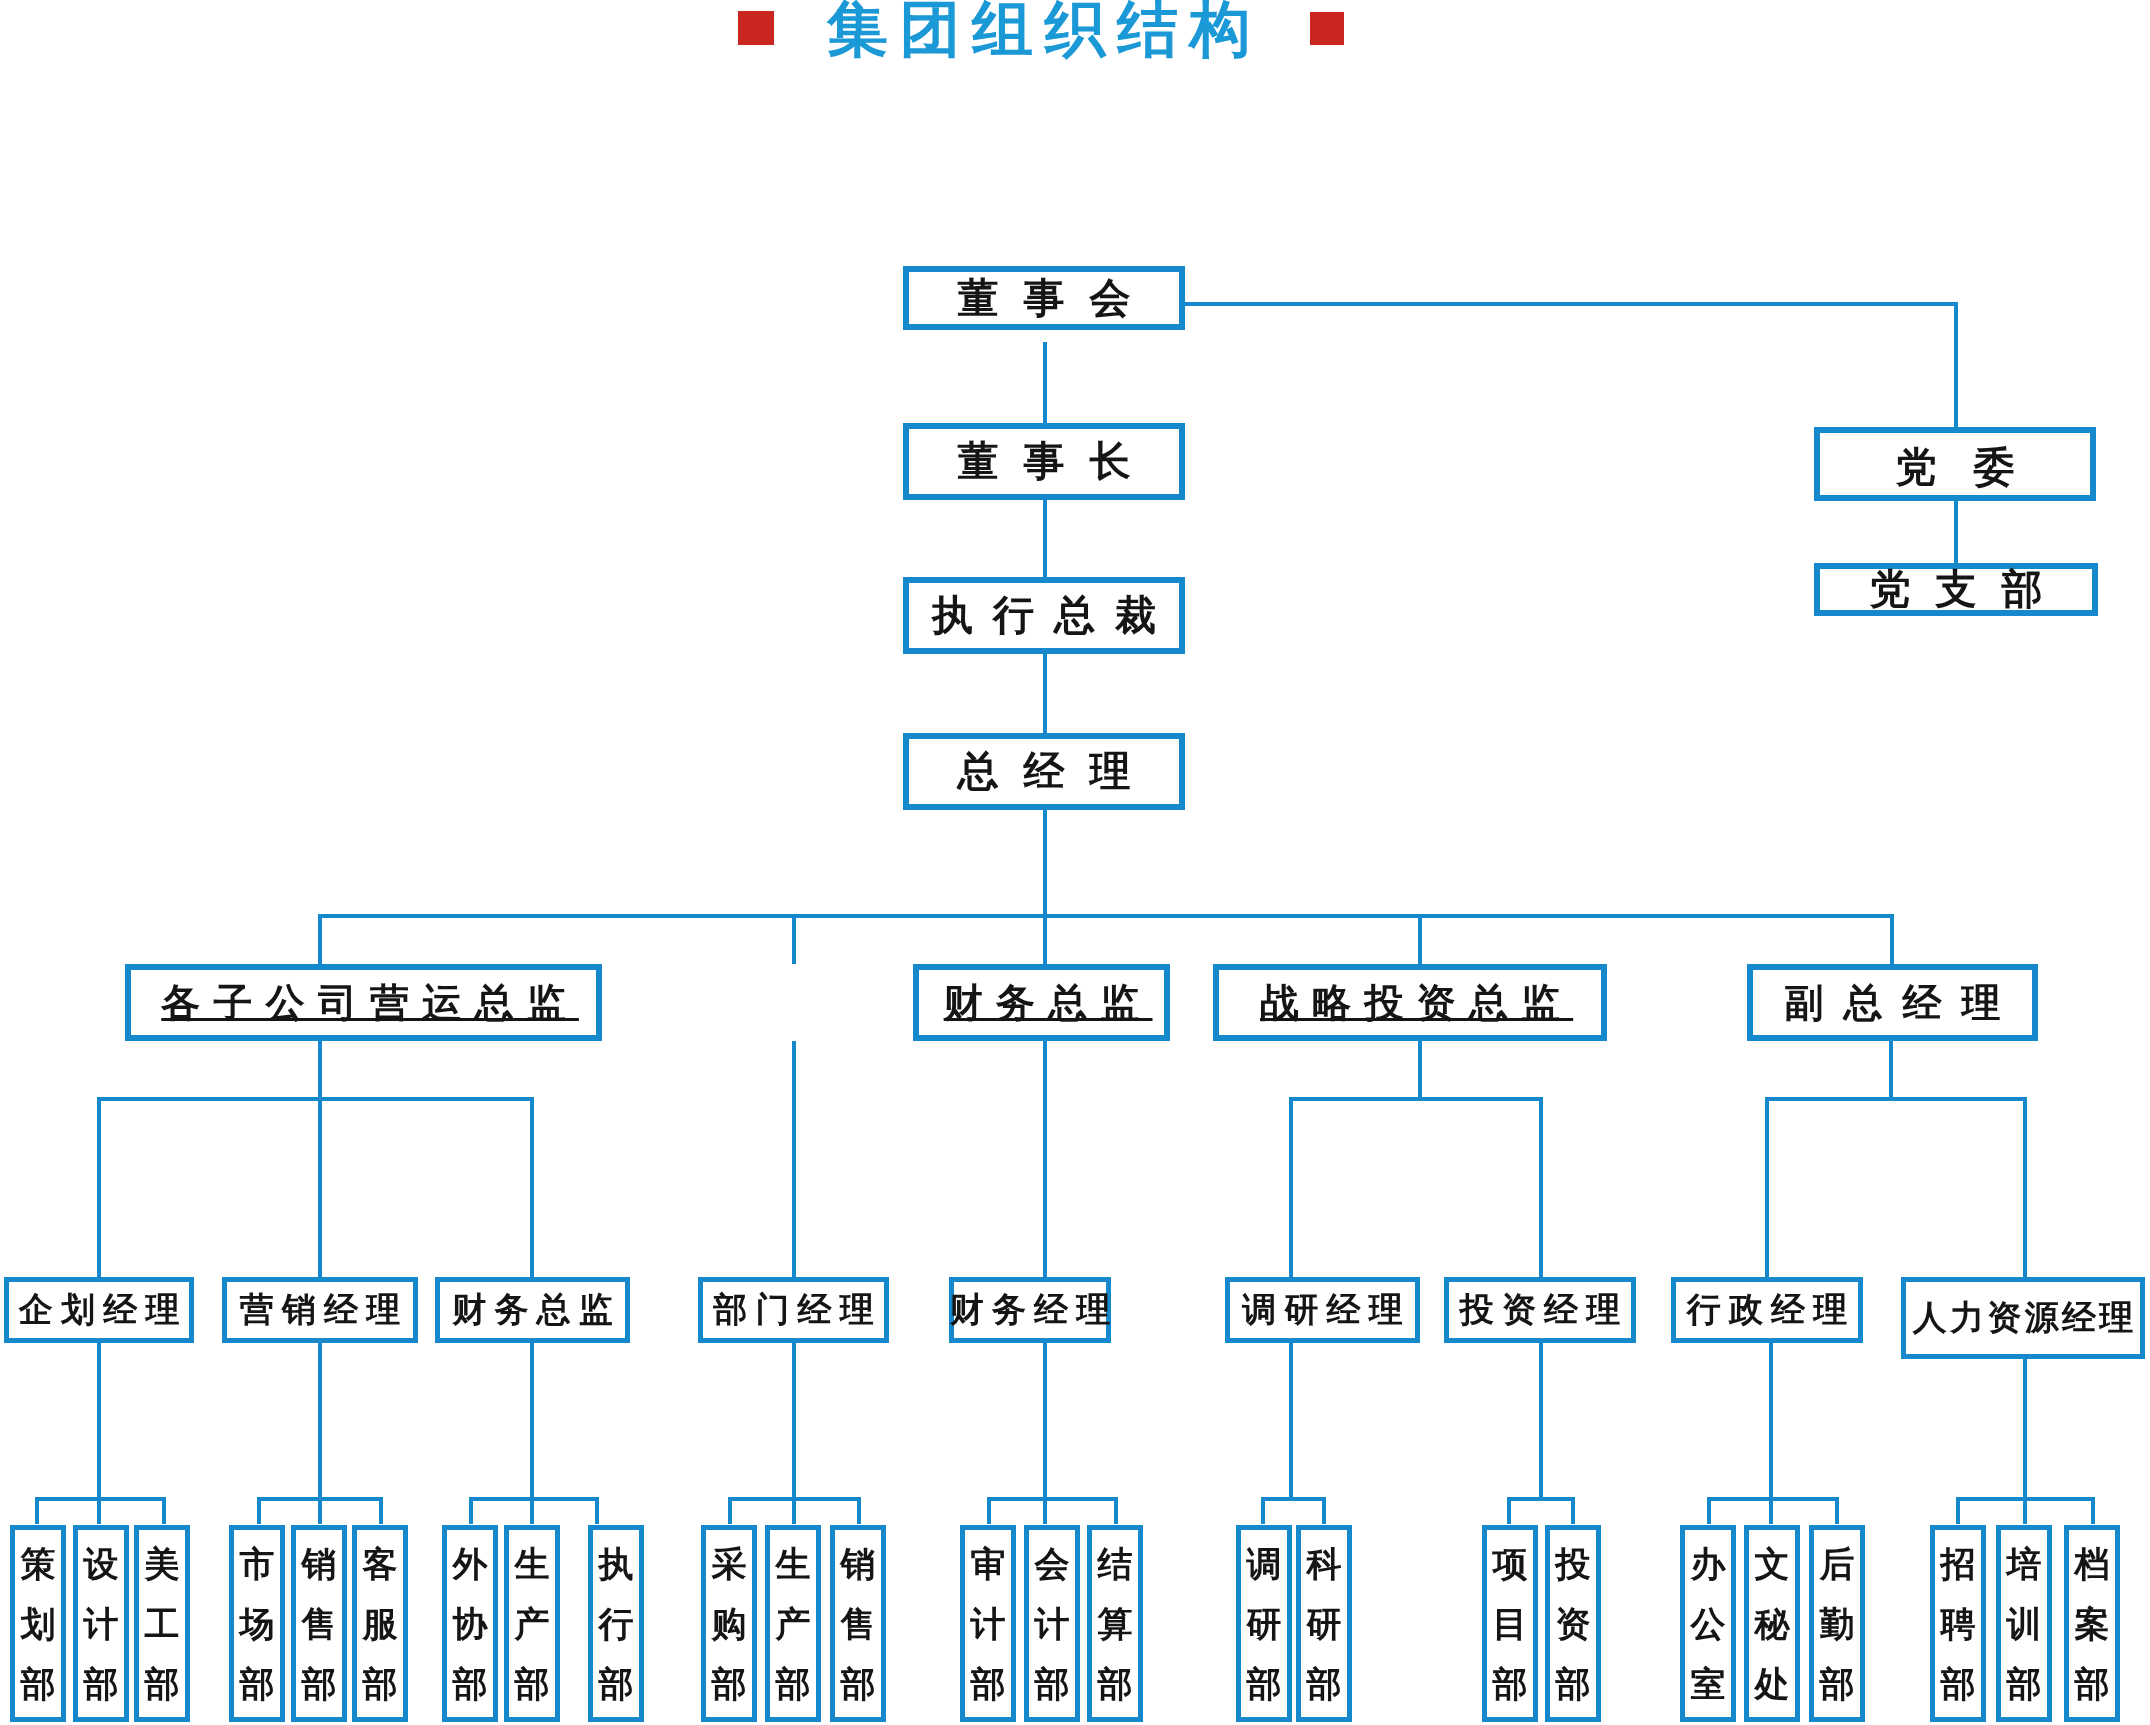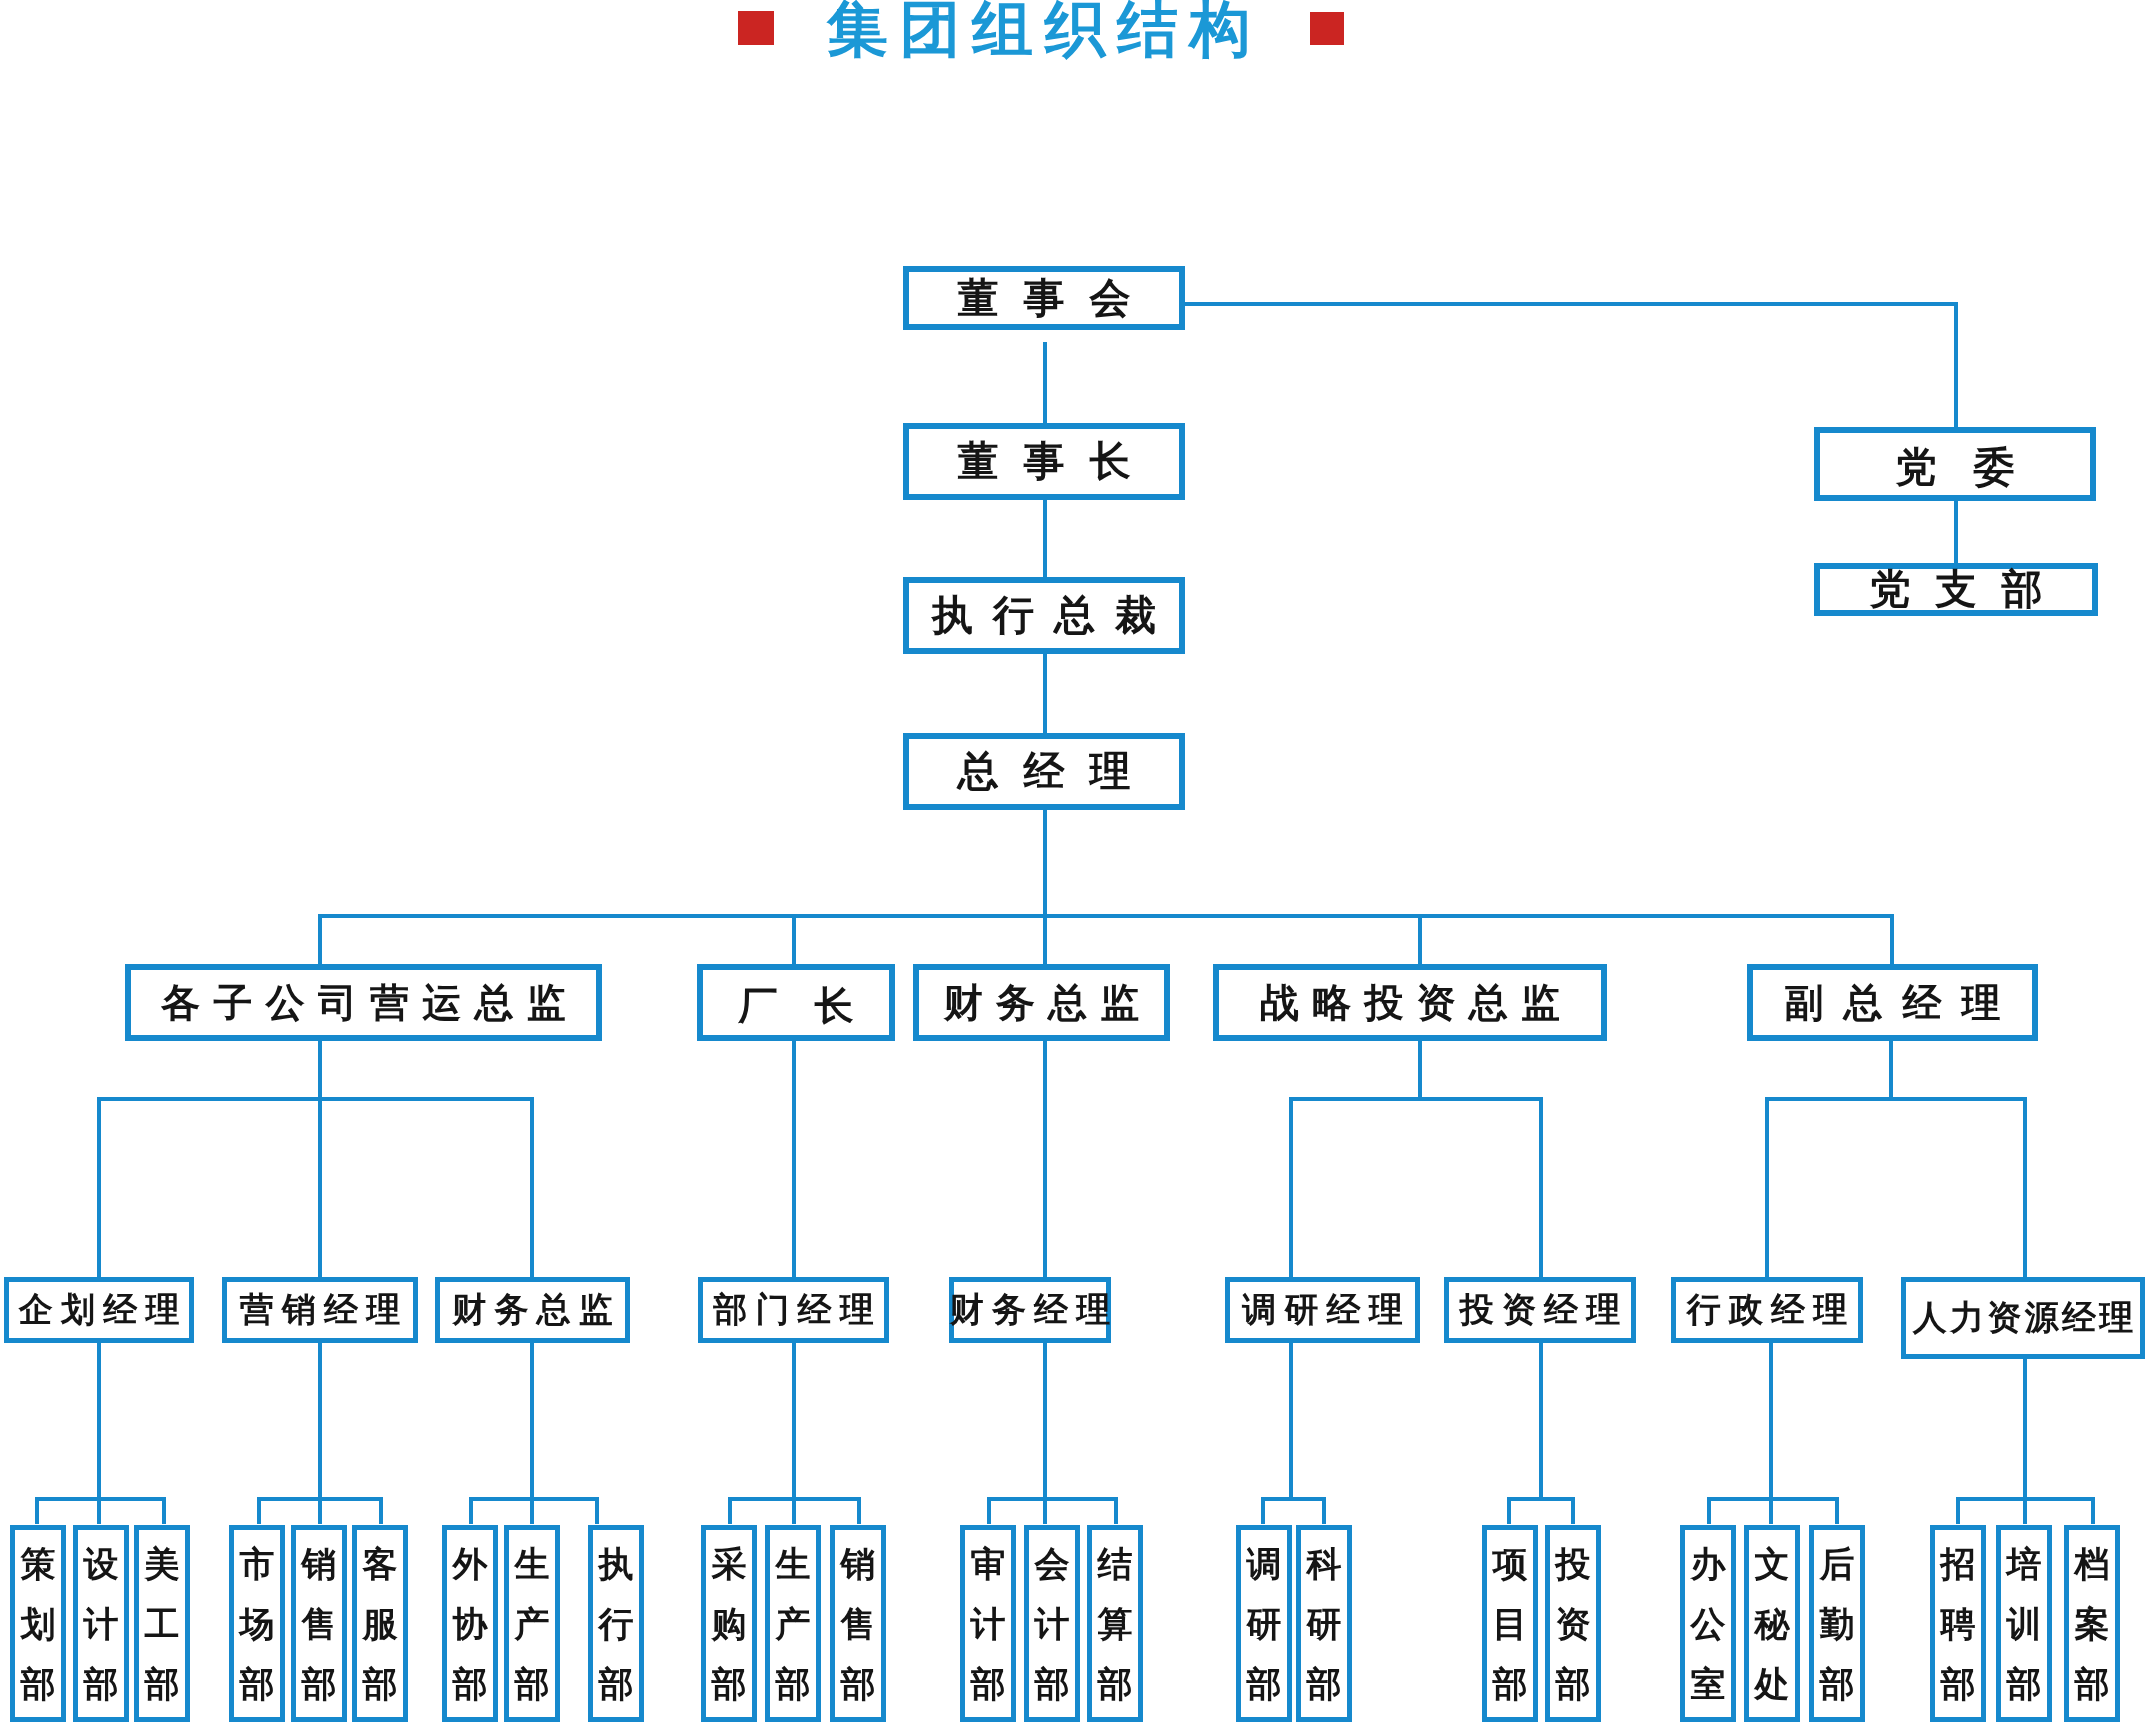--- a/index.html
+++ b/index.html
@@ -23,21 +23,21 @@
   .lv2{ font-size:39px; }
   .lv3{ font-size:34px; border-width:5.8px; }
   .vbox{
     position:absolute; top:1525px; width:56px; height:197px;
     background:#fff; border:5.8px solid #1689cd;
     display:flex; align-items:center; justify-content:center; font-weight:bold; font-size:35px;
   }
   .vbox span{ width:1.3em; text-align:center; word-break:break-all; line-height:60px; }
   .ls4 { letter-spacing:3.3px;  padding-left:3.3px;  }
   .ls10{ letter-spacing:8.2px; padding-left:8.2px; }
-  .ls16{ letter-spacing:13.2px; padding-left:13.2px; }
+  .ls16{ letter-spacing:13.2px; padding-left:13.2px;text-decoration:underline; }
   .ls24{ letter-spacing:20px; padding-left:20px; }
   .ls30{ letter-spacing:25px; padding-left:25px; }
   .ls45{ letter-spacing:37px; padding-left:37px;margin-top:6px; }
   .vl{ position:absolute; width:4.1px; background:#1689cd; }
   .br3{ position:absolute; border:solid #1689cd; border-width:4.1px 4.1px 0 4.1px; }
   .elbow{ position:absolute; border:solid #1689cd; border-width:4.1px 4.1px 0 0; }
 </style>
 </head>
 <body>
 
@@ -113,23 +113,20 @@
   <div class="box lv1" style="left:1814px;top:427px;width:282px;height:74px">
       <span class="ls45">党委</span>
     </div>
   <div class="box lv1" style="left:1814px;top:563px;width:284px;height:53px">
       <span class="ls30">党支部</span>
     </div>
 
   <div class="box lv2" style="left:125px;top:964px;width:477px;height:77px">
       <span class="ls16">各子公司营运总监</span>
     </div>
-  <div class="box lv2" style="left:697px;top:964px;width:198px;height:77px">
-      <span class="ls45">厂长</span>
-    </div>
   <div class="box lv2" style="left:913px;top:964px;width:257px;height:77px">
       <span class="ls16">财务总监</span>
     </div>
   <div class="box lv2" style="left:1213px;top:964px;width:394px;height:77px">
       <span class="ls16">战略投资总监</span>
     </div>
   <div class="box lv2" style="left:1747px;top:964px;width:291px;height:77px">
       <span class="ls24">副总经理</span>
     </div>
 

